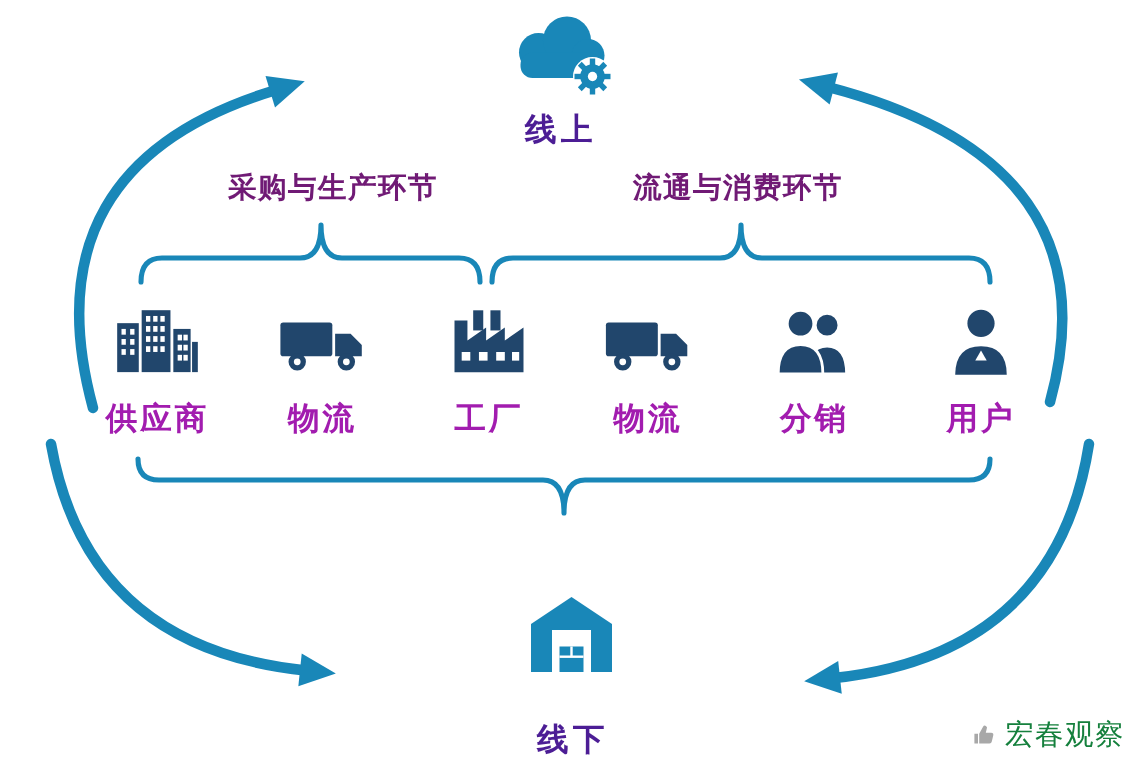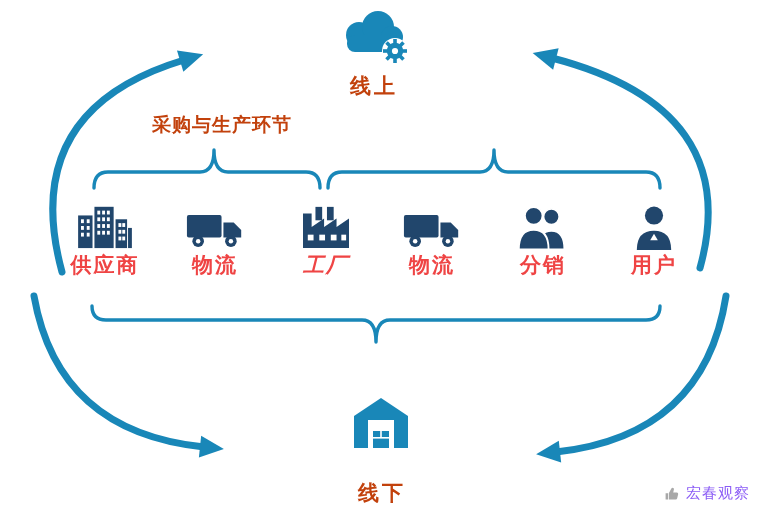--- a/index.html
+++ b/index.html
@@ -4,30 +4,30 @@
 <style>
   * { box-sizing: border-box; }
   html,body { margin:0; padding:0; background:#ffffff; }
   body { font-family: "Liberation Sans", "DejaVu Sans", sans-serif; }
   .stage { position:relative; width:764px; height:511px; background:#ffffff; overflow:hidden; }
   .layer { position:absolute; left:0; top:0; width:764px; height:511px; }
   svg.full { display:block; width:764px; height:511px; }
 
   .node { position:absolute; top:198px; width:120px; display:flex; flex-direction:column; align-items:center; }
   .node .icon { height:52px; display:flex; align-items:flex-end; justify-content:center; }
-  .node-label { margin-top:1px; font-size:21px; font-weight:600; color:#ef4444; letter-spacing:2px; white-space:nowrap; }
-
-  .group-label { position:absolute; transform:translateX(-50%); font-size:19px; font-weight:600; color:#c2410c; letter-spacing:1px; white-space:nowrap; }
-  .center-label { position:absolute; transform:translateX(-50%); font-size:21px; font-weight:700; color:#c2410c; letter-spacing:3px; white-space:nowrap; }
+  .node-label { margin-top:15px; font-size:21px; font-weight:600; color:#a21caf; letter-spacing:2px; white-space:nowrap; }
+
+  .group-label { position:absolute; transform:translateX(-50%); font-size:19px; font-weight:600; color:#701a75; letter-spacing:1px; white-space:nowrap; }
+  .center-label { position:absolute; transform:translateX(-50%); font-size:21px; font-weight:700; color:#4c1d95; letter-spacing:3px; white-space:nowrap; }
 
   .cloud-wrap { position:absolute; left:335px; top:5px; width:78px; height:60px; }
   .warehouse-wrap { position:absolute; left:353px; top:397px; width:56px; height:52px; }
 
   .watermark { position:absolute; right:14px; bottom:8px; display:flex; align-items:center; gap:6px;
-               color:#8b5cf6; font-size:15px; letter-spacing:1px; }
+               color:#15803d; font-size:19px; letter-spacing:1px; }
 </style>
 </head>
 <body>
 
 <div class="stage">
 
   <div class="layer">
     <svg class="full" viewBox="0 0 764 511" xmlns="http://www.w3.org/2000/svg">
       <defs>
         <marker id="ah" markerUnits="userSpaceOnUse" markerWidth="30" markerHeight="30" refX="6" refY="15" orient="auto">
@@ -74,20 +74,21 @@
           <rect x="-1.8" y="-12" width="3.6" height="5" transform="rotate(315)"></rect>
         </g>
         <circle r="8.2"></circle>
         <circle r="3.1" fill="#ffffff"></circle>
       </g>
     </svg>
   </div>
   <div class="center-label" style="left:374px; top:72px;">线上</div>
 
   <div class="group-label" style="left:222px; top:112px;">采购与生产环节</div>
+  <div class="group-label" style="left:492px; top:112px;">流通与消费环节</div>
 
   <div class="node" style="left:45px;">
     <span class="icon">
       <svg viewBox="0 0 60 50" width="58" height="48" xmlns="http://www.w3.org/2000/svg">
         <g fill="#21466c">
           <rect x="2" y="14" width="15" height="34"></rect>
           <rect x="19" y="5" width="20" height="43"></rect>
           <rect x="41" y="18" width="12" height="30"></rect>
           <rect x="54" y="27" width="4" height="21"></rect>
         </g>
@@ -131,21 +132,21 @@
           <circle cx="13" cy="33" r="6.2"></circle>
           <circle cx="48" cy="33" r="6.2"></circle>
         </g>
         <circle cx="13" cy="33" r="2.4" fill="#ffffff"></circle>
         <circle cx="48" cy="33" r="2.4" fill="#ffffff"></circle>
       </svg>
     </span>
     <div class="node-label">物流</div>
   </div>
 
-  <div class="node" style="left:266px;font-style:italic;">
+  <div class="node" style="left:266px;">
     <span class="icon">
       <svg viewBox="0 0 56 48" width="54" height="46" xmlns="http://www.w3.org/2000/svg">
         <g fill="#21466c">
           <rect x="17" y="3" width="7" height="14"></rect>
           <rect x="29" y="3" width="7" height="14"></rect>
           <path d="M4 46 V10 H13 V24 L26 15 V24 L39 15 V24 L52 15 V46 Z"></path>
         </g>
         <g fill="#ffffff">
           <rect x="9" y="32" width="6" height="6"></rect>
           <rect x="21" y="32" width="6" height="6"></rect>

